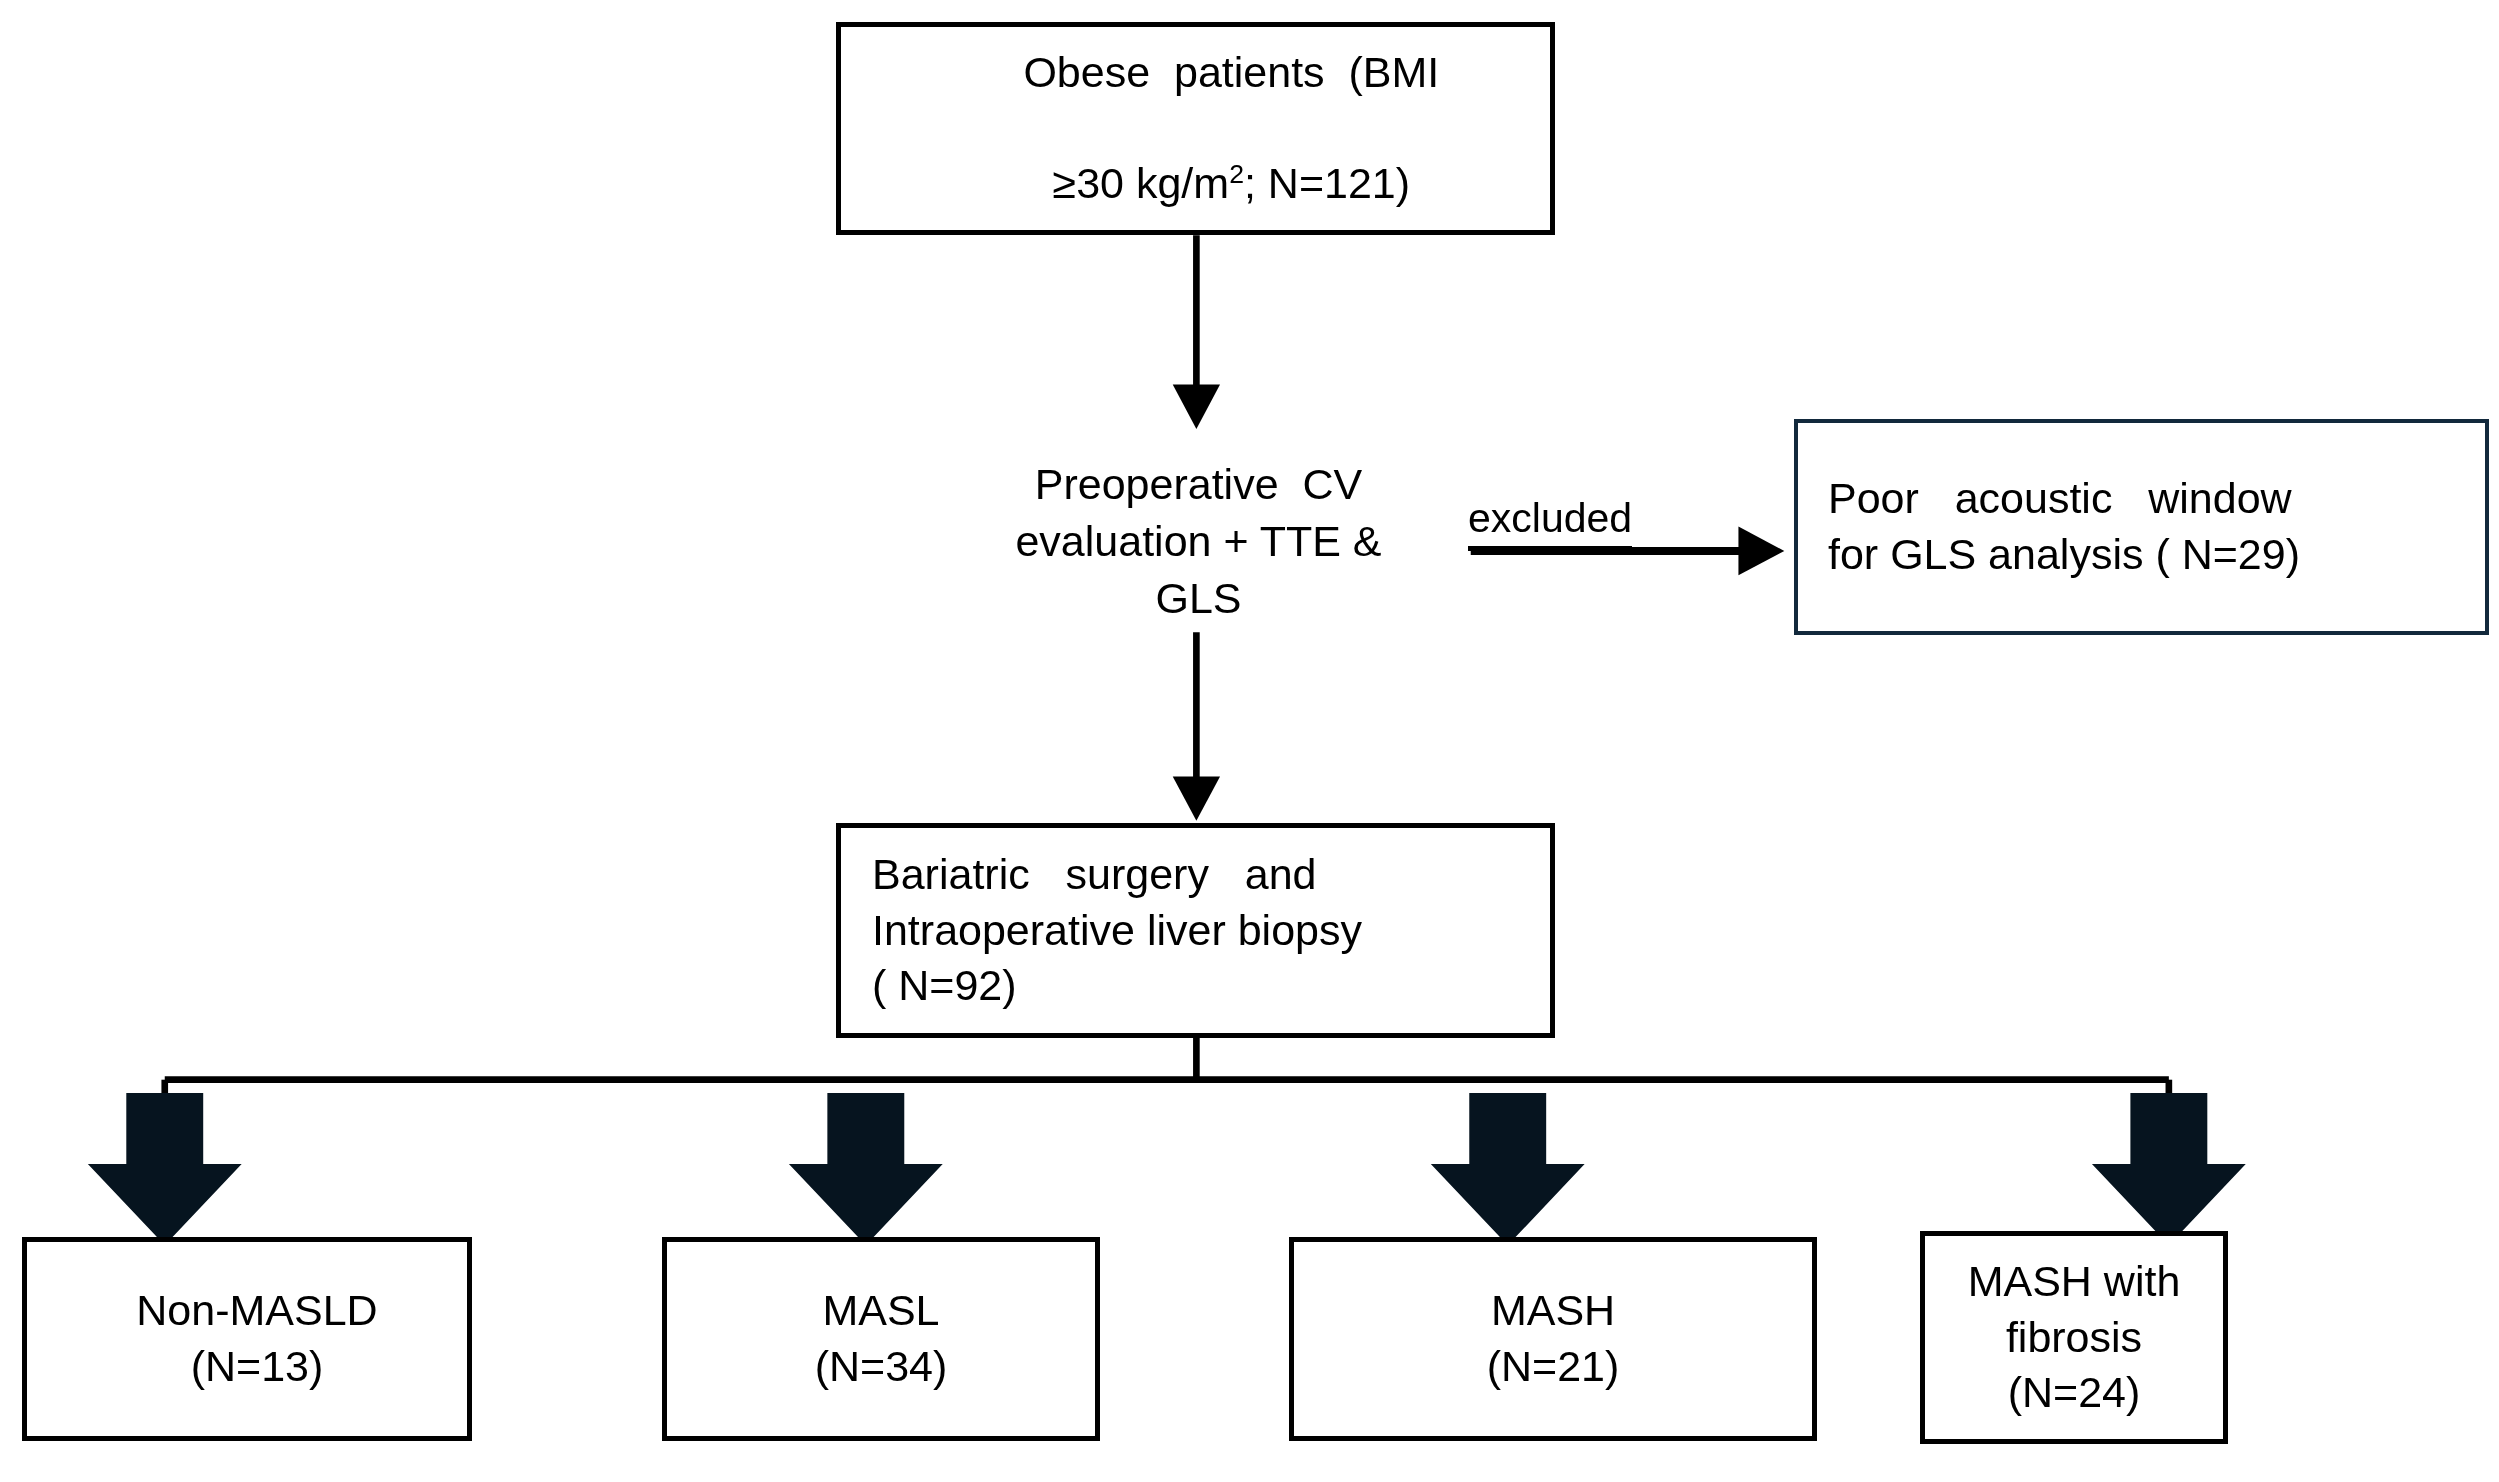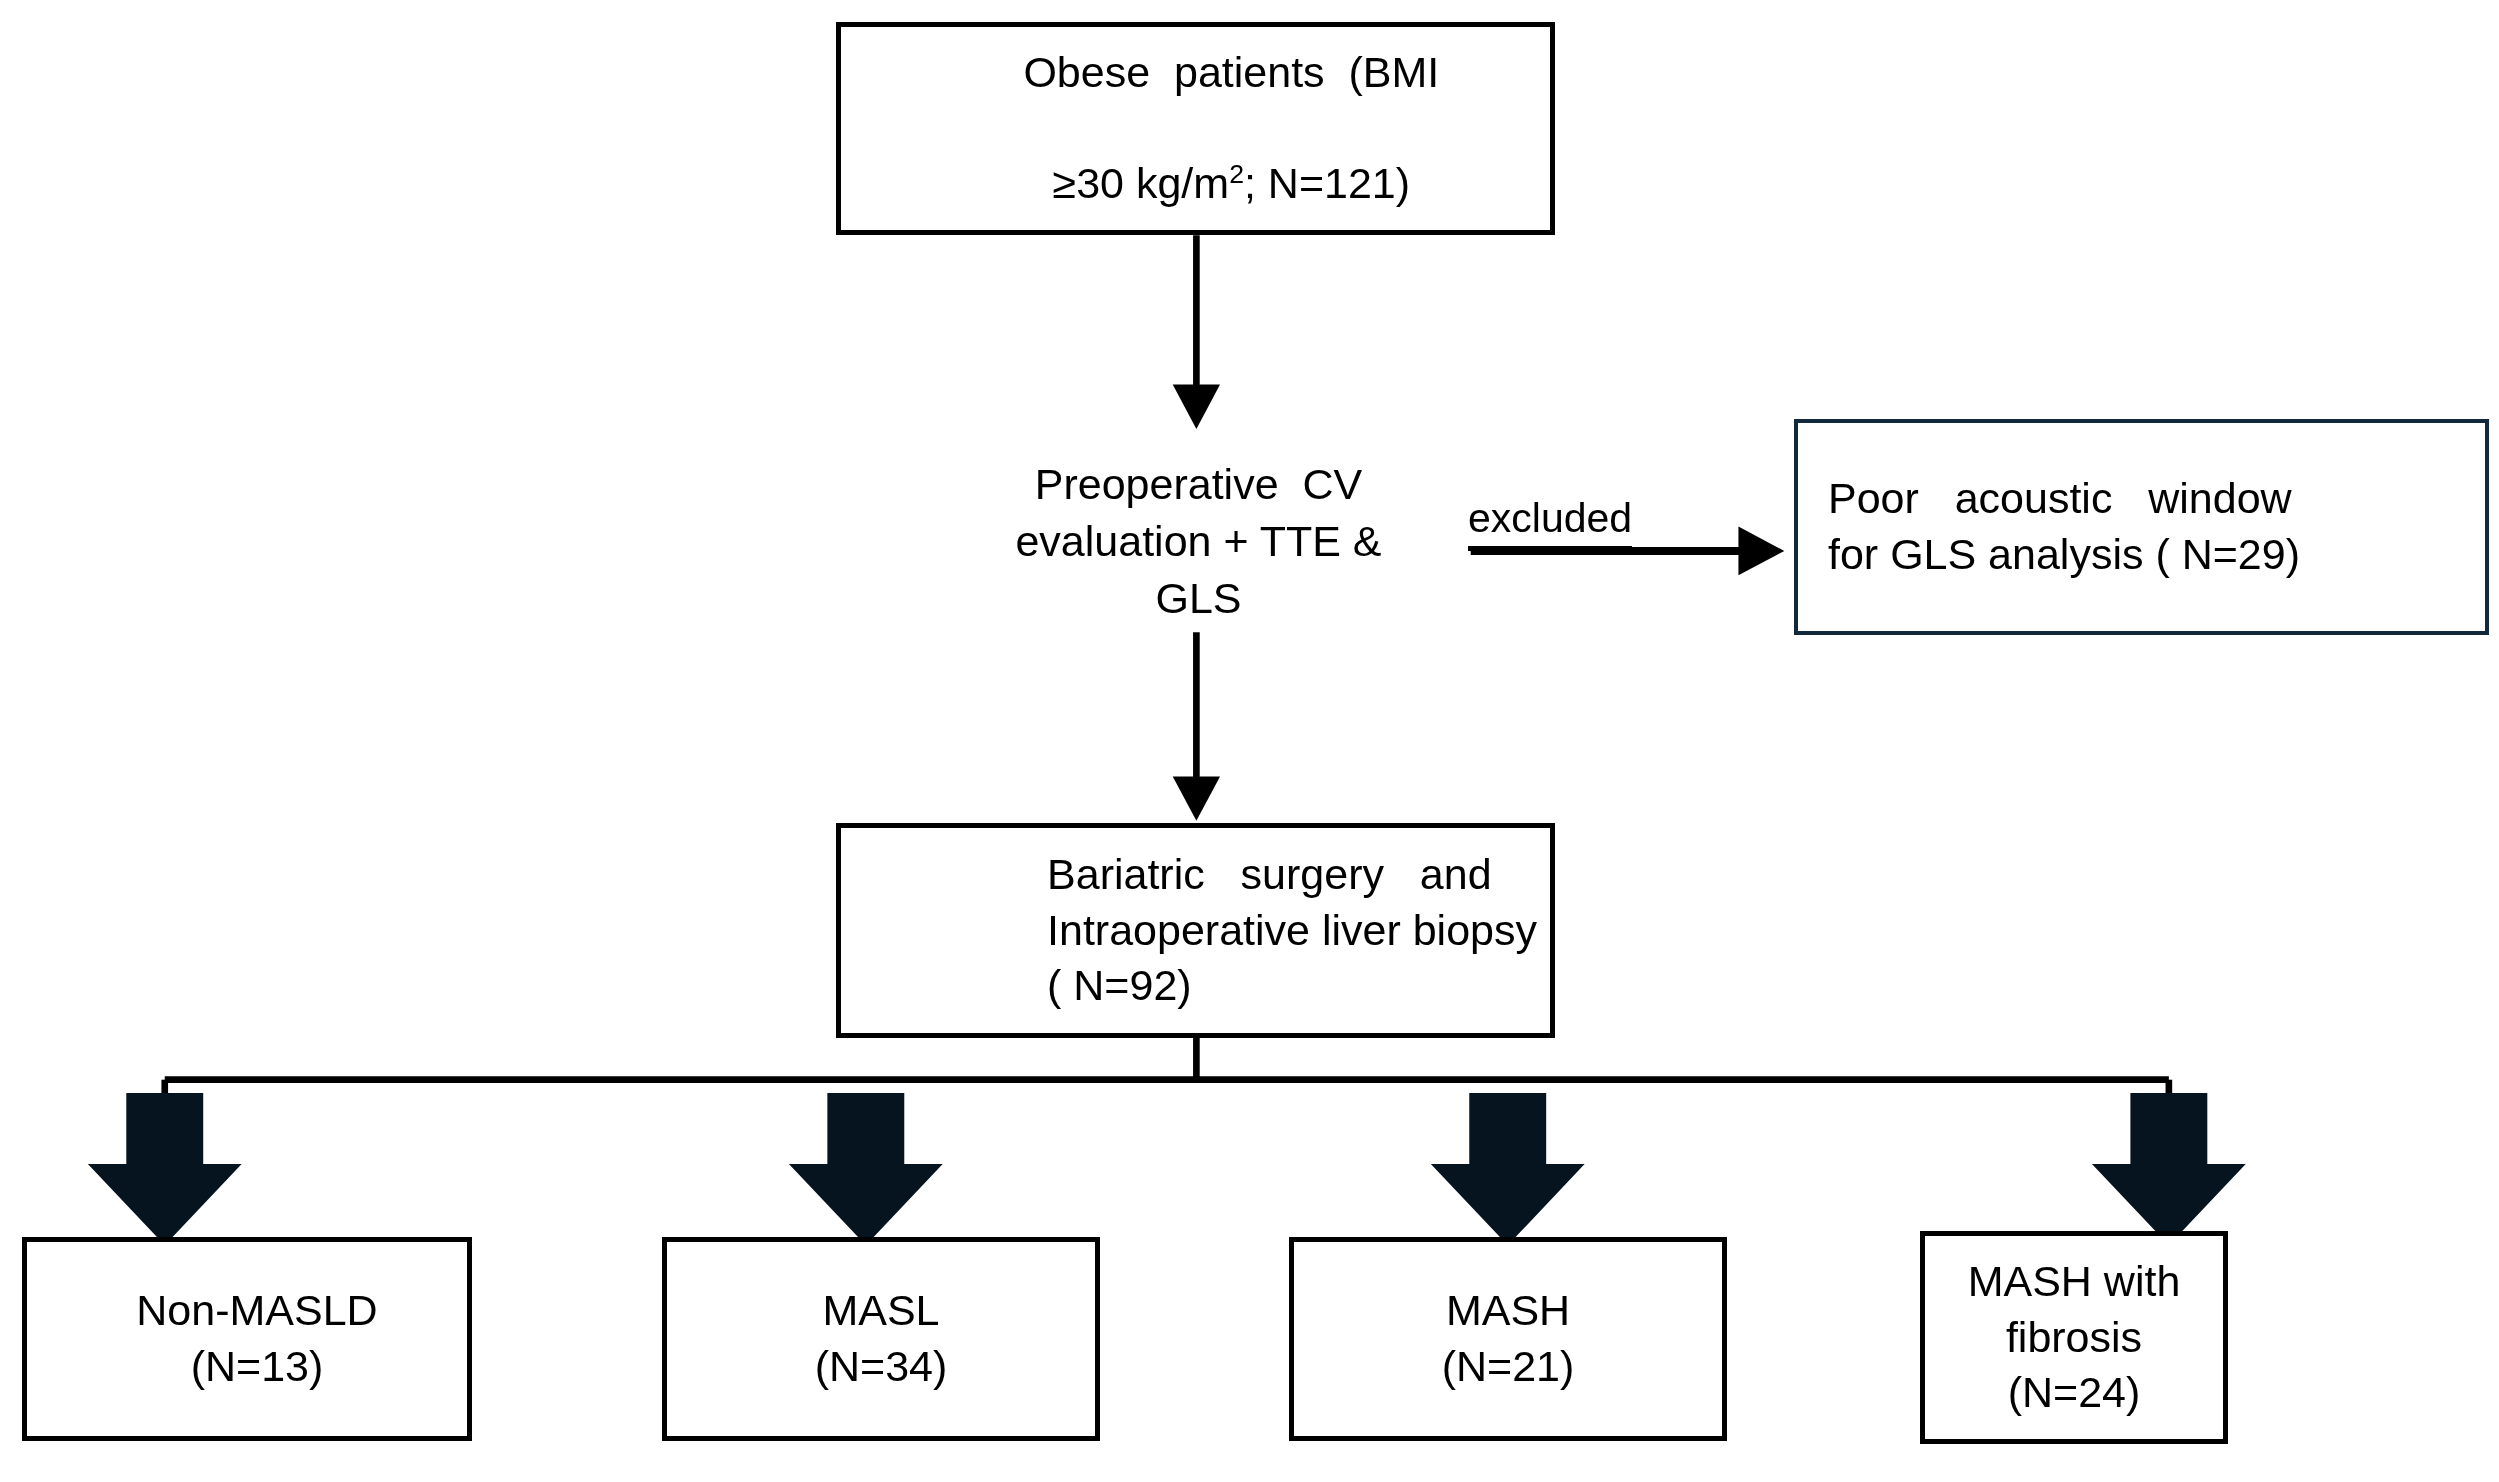--- a/index.html
+++ b/index.html
@@ -52,25 +52,25 @@
     line-height: 1.32;
     text-align: center;
     color: #000000;
     white-space: pre-wrap;
   }
 
   
   #node-top       { left: 836px; top: 22px;   width: 719px;  height: 213px; padding: 0 28px; }
   #node-prep      { left: 947px; top: 436px;  width: 503px; margin-top: 20px;  }
   #node-poor      { left: 1794px; top: 419px;  width: 695px;  height: 216px; padding: 0 30px; }
-  #node-bariatric { left: 836px; top: 823px; width: 719px;  height: 215px; padding: 0 13px; align-items: flex-end; }
+  #node-bariatric { left: 836px; top: 823px; width: 719px;  height: 215px; padding: 0 31px; }
 
   #node-b1 { left: 22px;   top: 1237px; width: 450px; height: 204px; padding-left: 20px; }
   #node-b2 { left: 662px;  top: 1237px; width: 438px; height: 204px; }
-  #node-b3 { left: 1289px; top: 1237px; width: 438px; height: 204px; }
+  #node-b3 { left: 1289px; top: 1237px; width: 528px; height: 204px; }
   #node-b4 { left: 1920px; top: 1231px; width: 308px; height: 213px; }
 
   
   #connectors {
     position: absolute;
     left: 0; top: 0;
     width: 2500px;
     height: 1482px;
     pointer-events: none;
   }

